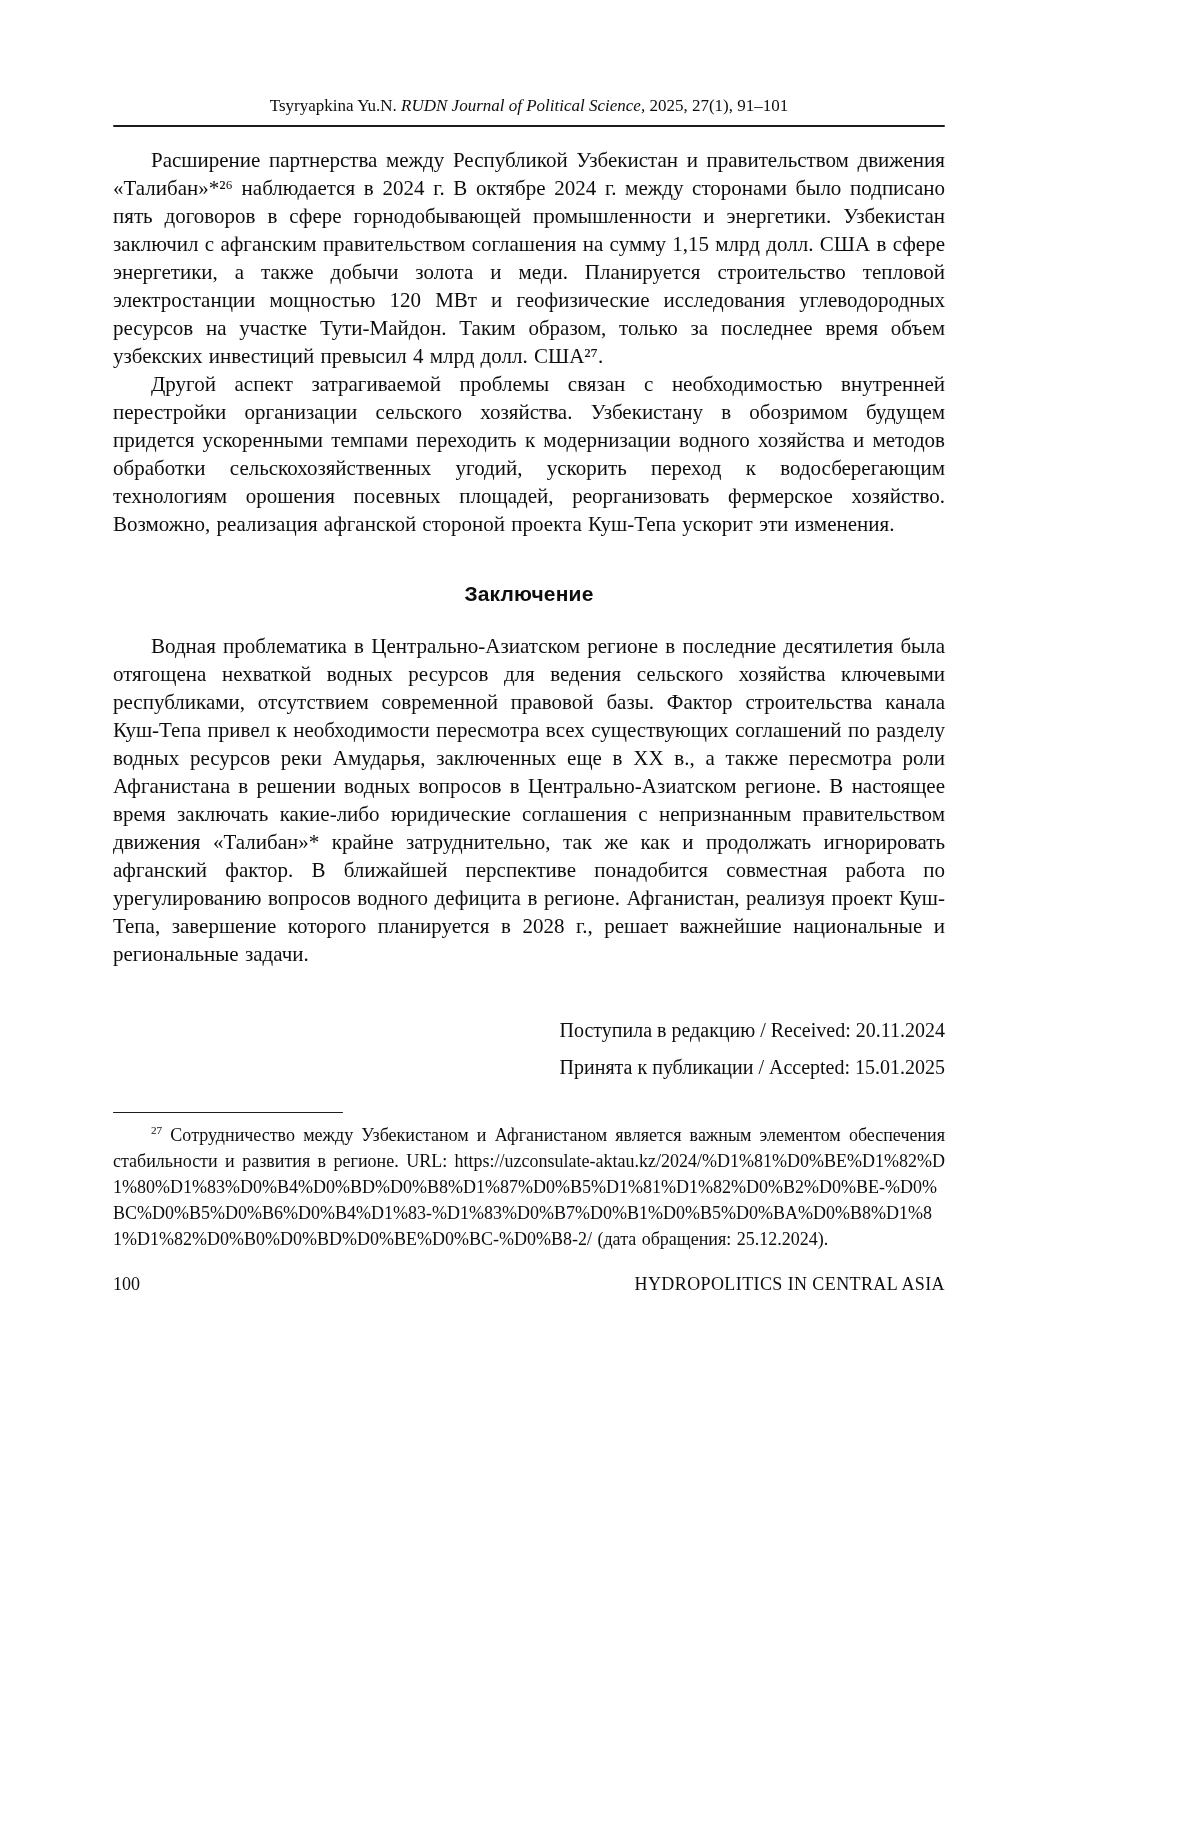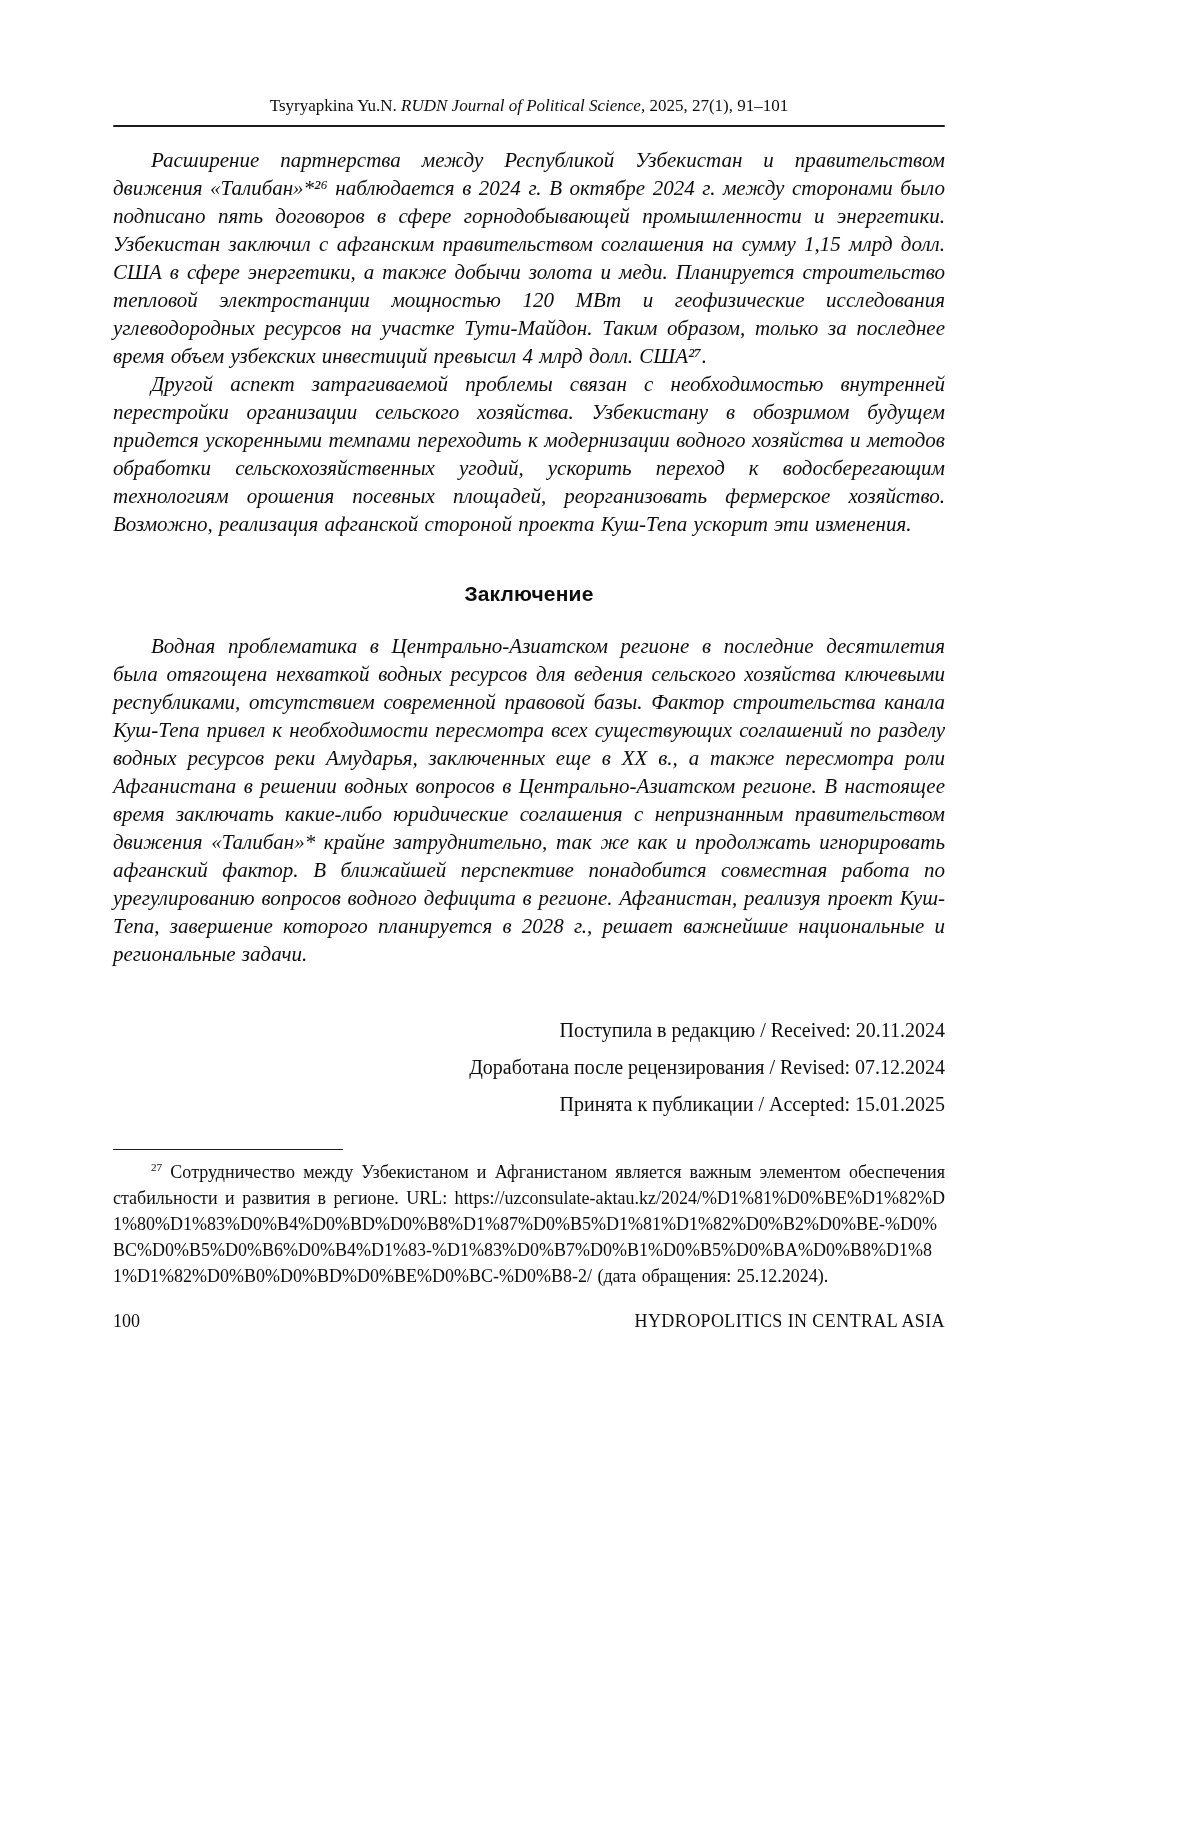--- a/index.html
+++ b/index.html
@@ -39,21 +39,20 @@
     margin: 0 0 19px 0;
   }
 
   
   .para {
     font-size: 21px;
     line-height: 28px;
     text-align: justify;
     text-indent: 38px;
     word-spacing: 1px;
-    font-style: italic;
   }
   sup {
     font-size: 0.62em;
     vertical-align: super;
     line-height: 0;
   }
   .section-heading {
     font-family: "Liberation Sans", sans-serif;
     font-size: 21px;
     font-weight: bold;
@@ -115,21 +114,20 @@
       <p class="para">Расширение партнерства между Республикой Узбекистан и правительством движения «Талибан»*²⁶ наблюдается в 2024 г. В октябре 2024 г. между сторонами было подписано пять договоров в сфере горнодобывающей промышленности и энергетики. Узбекистан заключил с афганским правительством соглашения на сумму 1,15 млрд долл. США в сфере энергетики, а также добычи золота и меди. Планируется строительство тепловой электростанции мощностью 120 МВт и геофизические исследования углеводородных ресурсов на участке Тути-Майдон. Таким образом, только за последнее время объем узбекских инвестиций превысил 4 млрд долл. США²⁷.</p>
       <p class="para">Другой аспект затрагиваемой проблемы связан с необходимостью внутренней перестройки организации сельского хозяйства. Узбекистану в обозримом будущем придется ускоренными темпами переходить к модернизации водного хозяйства и методов обработки сельскохозяйственных угодий, ускорить переход к водосберегающим технологиям орошения посевных площадей, реорганизовать фермерское хозяйство. Возможно, реализация афганской стороной проекта Куш-Тепа ускорит эти изменения.</p>
 
       <h2 class="section-heading">Заключение</h2>
 
       <p class="para">Водная проблематика в Центрально-Азиатском регионе в последние десятилетия была отягощена нехваткой водных ресурсов для ведения сельского хозяйства ключевыми республиками, отсутствием современной правовой базы. Фактор строительства канала Куш-Тепа привел к необходимости пересмотра всех существующих соглашений по разделу водных ресурсов реки Амударья, заключенных еще в XX в., а также пересмотра роли Афганистана в решении водных вопросов в Центрально-Азиатском регионе. В настоящее время заключать какие-либо юридические соглашения с непризнанным правительством движения «Талибан»* крайне затруднительно, так же как и продолжать игнорировать афганский фактор. В ближайшей перспективе понадобится совместная работа по урегулированию вопросов водного дефицита в регионе. Афганистан, реализуя проект Куш-Тепа, завершение которого планируется в 2028 г., решает важнейшие национальные и региональные задачи.</p>
     </main>
 
     <div class="dates">
       <div class="date-line">Поступила в редакцию / Received: 20.11.2024</div>
-      <div class="date-line">Доработана после рецензирования / Revised: 07.12.2024</div>
       <div class="date-line">Принята к публикации / Accepted: 15.01.2025</div>
     </div>
 
     <div class="footnotes">
       <hr class="footnote-rule">
       <p class="footnote"><sup>27</sup><span> Сотрудничество между Узбекистаном и Афганистаном является важным элементом обеспечения стабильности и развития в регионе. URL: </span><span class="fn-url">https://uzconsulate-aktau.kz/2024/%D1%81%D0%BE%D1%82%D1%80%D1%83%D0%B4%D0%BD%D0%B8%D1%87%D0%B5%D1%81%D1%82%D0%B2%D0%BE-%D0%BC%D0%B5%D0%B6%D0%B4%D1%83-%D1%83%D0%B7%D0%B1%D0%B5%D0%BA%D0%B8%D1%81%D1%82%D0%B0%D0%BD%D0%BE%D0%BC-%D0%B8-2/</span><span> (дата обращения: 25.12.2024).</span></p>
     </div>
 
     <footer class="page-footer">
       <span class="page-number">100</span>

